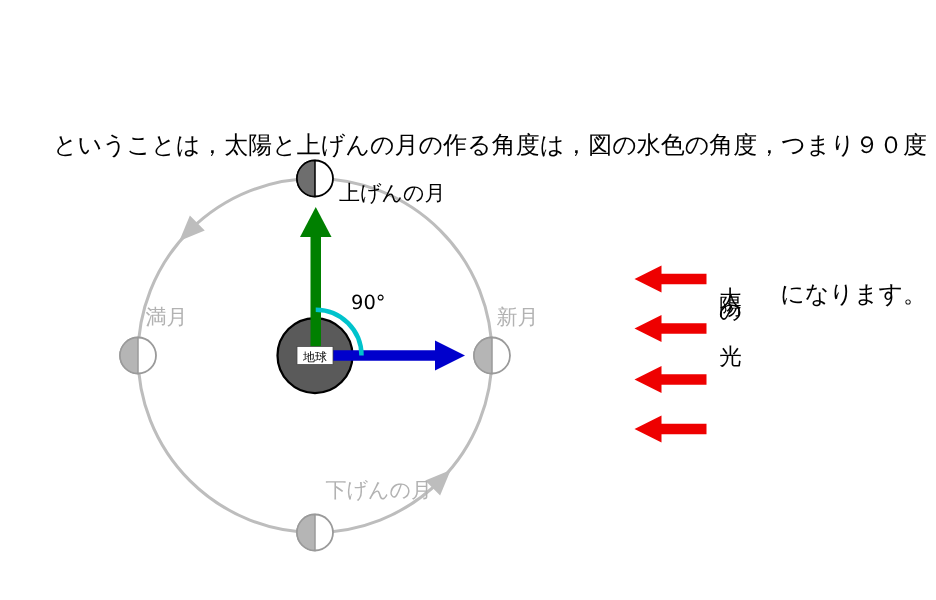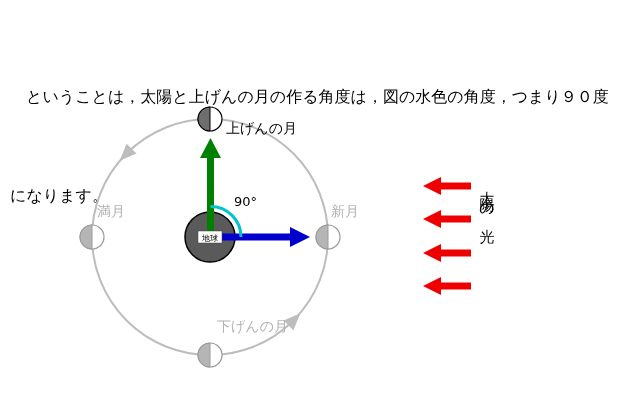--- a/index.html
+++ b/index.html
@@ -4,20 +4,21 @@
 <style>
   html, body { margin: 0; padding: 0; background: #ffffff; }
   body { font-family: "DejaVu Sans", "Liberation Sans", sans-serif; }
   .page {
     position: relative;
     width: 624px;
     height: 400px;
     background: #ffffff;
     overflow: hidden;
     color: #000000;
+    text-align: right;
   }
   .paragraph {
     position: absolute;
     top: 14px;
     left: 10px;
     right: 6px;
     font-size: 16px;
     line-height: 33px;
     color: #000000;
     white-space: pre-wrap;

